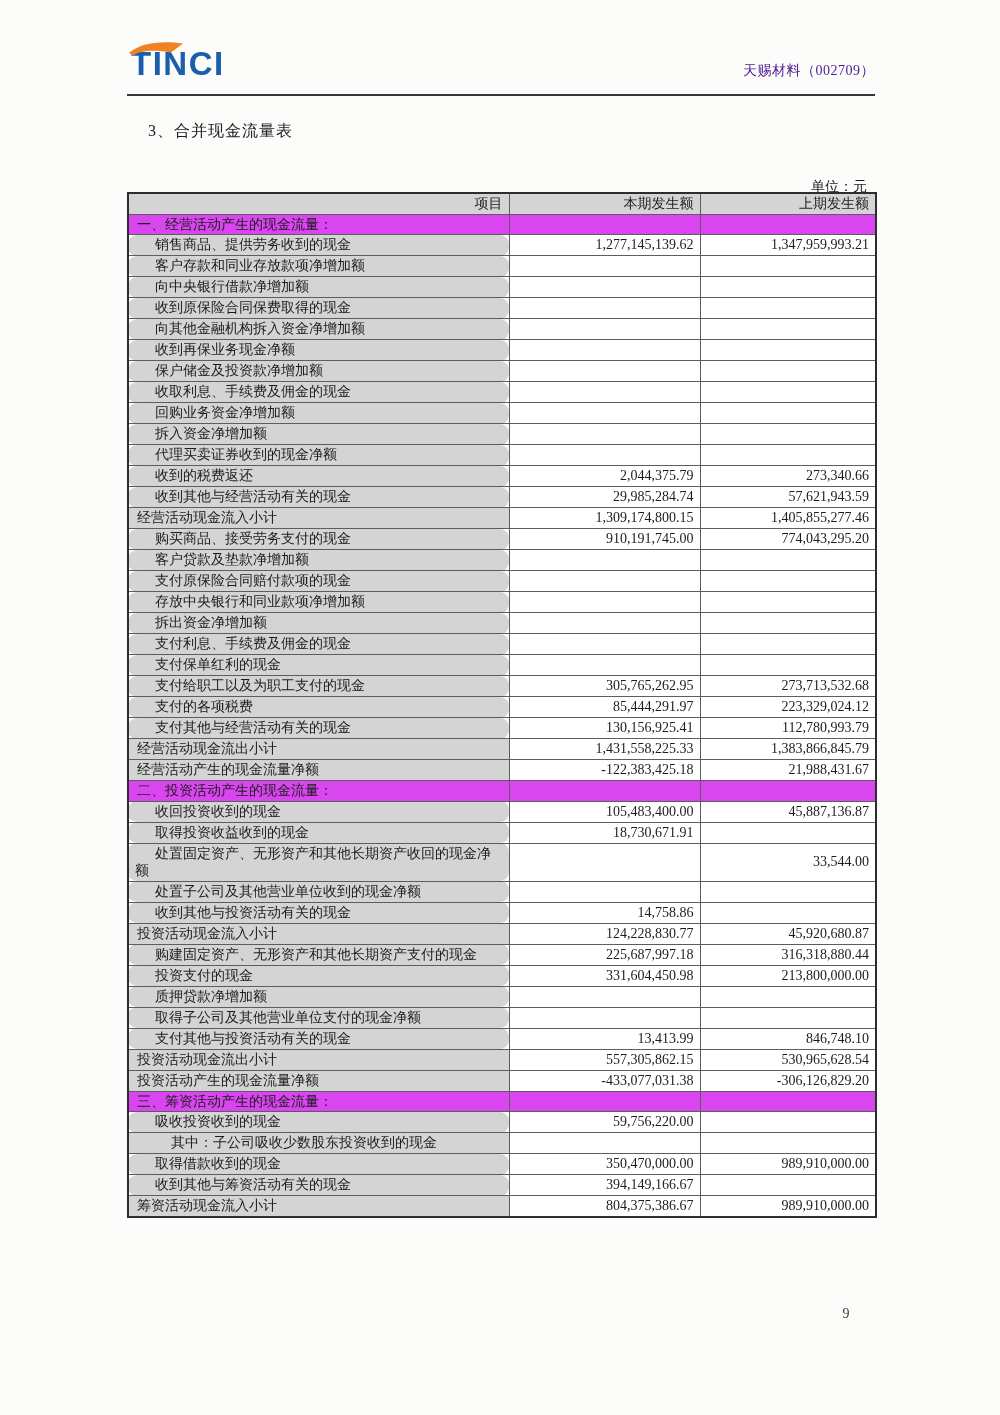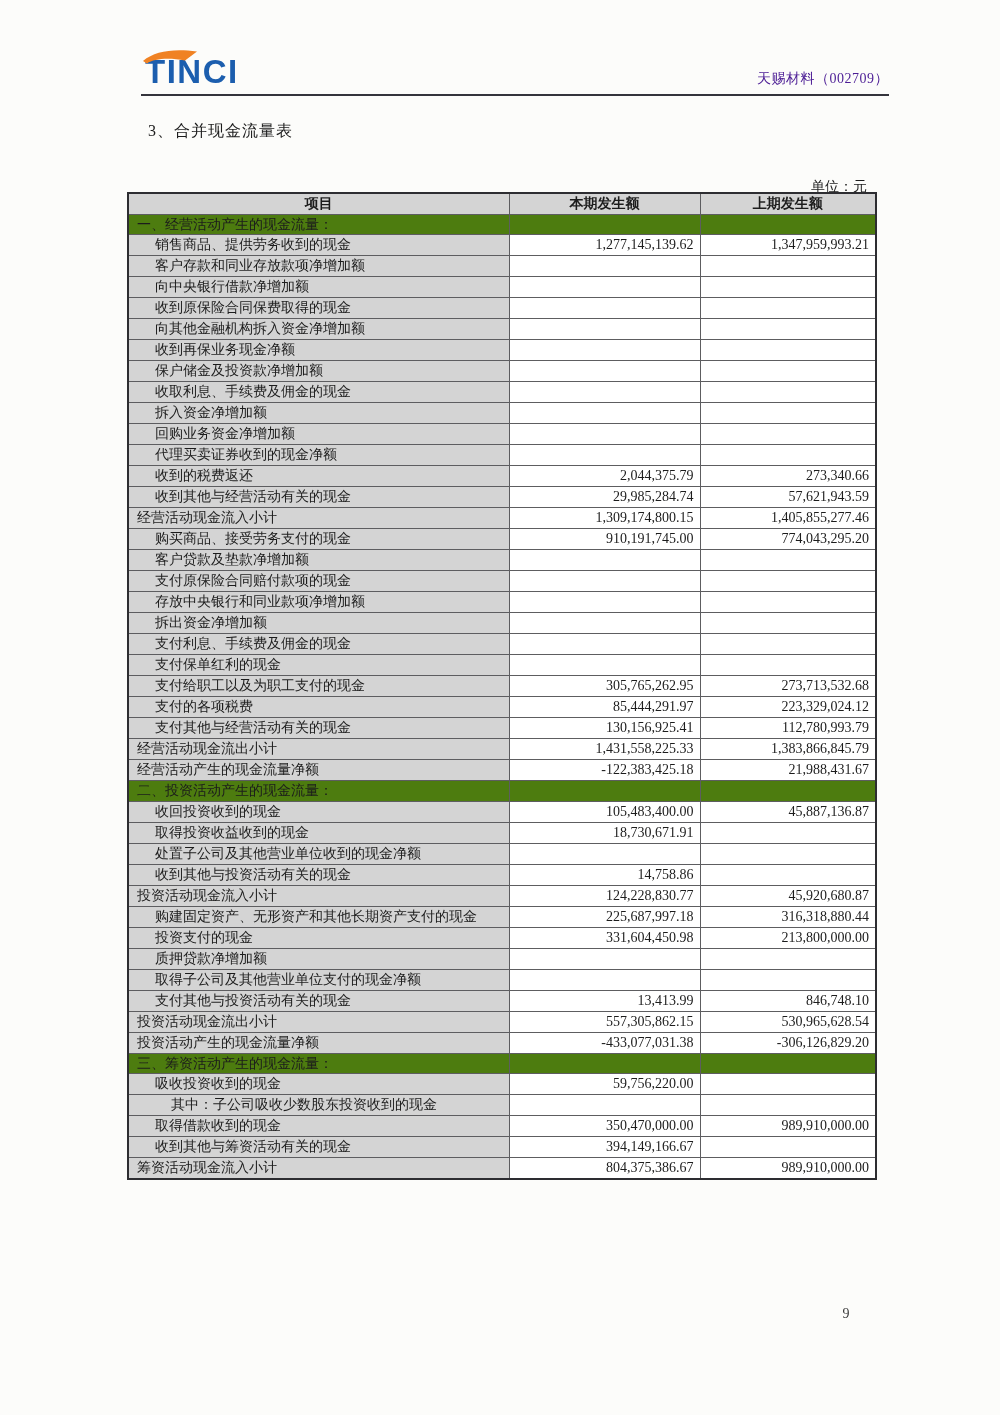--- a/index.html
+++ b/index.html
@@ -13,28 +13,28 @@
     height: 1415px;
     background: #fcfcfa;
     font-family: "Liberation Serif", "DejaVu Serif", serif;
     color: #1c1c1c;
     overflow: hidden;
   }
   
   .doc-header {
     position: absolute;
     top: 52px;
-    left: 141px;
+    left: 127px;
     width: 748px;
     height: 44px;
     border-bottom: 2px solid #34343c;
     display: flex;
     align-items: flex-end;
     justify-content: space-between;
-    padding-bottom: 6px;
+    padding-bottom: 14px;
     box-sizing: border-box;
   }
   .logo-box { line-height: 0; }
   .company-name {
     font-size: 14px;
     color: #4c1d95;
     letter-spacing: 0.5px;
   }
   
   .section-title {
@@ -70,39 +70,39 @@
     border: 1px solid #5d5d60;
     padding: 1px 6px;
     height: 21px;
     line-height: 1.25;
     vertical-align: middle;
     box-sizing: border-box;
     overflow: hidden;
   }
   table.cashflow th {
     background: #d4d4d4;
-    font-weight: bold;
-    text-align: center;
+    font-weight: normal;
+    text-align: right;
     height: 20px;
   }
   td.label {
     background: #d4d4d4;
     text-align: left;
     word-break: break-all;
   }
   td.num {
     background: #ffffff;
     text-align: right;
     padding-right: 7px;
     font-variant-numeric: tabular-nums;
   }
-  tr.row-section td { background: #4d7c0f; height: 20px; font-family: Liberation Serif, serif; }
+  tr.row-section td { background: #d946ef; height: 20px; font-family: Liberation Serif, serif; }
   tr.row-section td.label { text-indent: 2px; }
   tr.row-subtotal td.label { text-indent: 2px; }
-  tr.row-item td.label { text-indent: 20px; }
+  tr.row-item td.label { text-indent: 20px; border-radius: 9px; }
   tr.row-deep td.label { text-indent: 36px; }
   
   .page-number {
     position: absolute;
     left: 806px;
     top: 1306px;
     width: 80px;
     text-align: center;
     font-size: 14px;
     color: #3a3a3a;
@@ -180,26 +180,26 @@
       <td class="label">保户储金及投资款净增加额</td>
       <td class="num"></td>
       <td class="num"></td>
     </tr>
         <tr class="row-item">
       <td class="label">收取利息、手续费及佣金的现金</td>
       <td class="num"></td>
       <td class="num"></td>
     </tr>
         <tr class="row-item">
+      <td class="label">回购业务资金净增加额</td>
+      <td class="num"></td>
+      <td class="num"></td>
+    </tr>
+        <tr class="row-item">
       <td class="label">拆入资金净增加额</td>
-      <td class="num"></td>
-      <td class="num"></td>
-    </tr>
-        <tr class="row-item">
-      <td class="label">回购业务资金净增加额</td>
       <td class="num"></td>
       <td class="num"></td>
     </tr>
         <tr class="row-item">
       <td class="label">代理买卖证券收到的现金净额</td>
       <td class="num"></td>
       <td class="num"></td>
     </tr>
         <tr class="row-item">
       <td class="label">收到的税费返还</td>
@@ -285,20 +285,25 @@
       <td class="label">收回投资收到的现金</td>
       <td class="num">105,483,400.00</td>
       <td class="num">45,887,136.87</td>
     </tr>
         <tr class="row-item">
       <td class="label">取得投资收益收到的现金</td>
       <td class="num">18,730,671.91</td>
       <td class="num"></td>
     </tr>
         <tr class="row-item">
+      <td class="label">处置固定资产、无形资产和其他长期资产收回的现金净额</td>
+      <td class="num"></td>
+      <td class="num">33,544.00</td>
+    </tr>
+        <tr class="row-item">
       <td class="label">处置子公司及其他营业单位收到的现金净额</td>
       <td class="num"></td>
       <td class="num"></td>
     </tr>
         <tr class="row-item">
       <td class="label">收到其他与投资活动有关的现金</td>
       <td class="num">14,758.86</td>
       <td class="num"></td>
     </tr>
         <tr class="row-subtotal">

